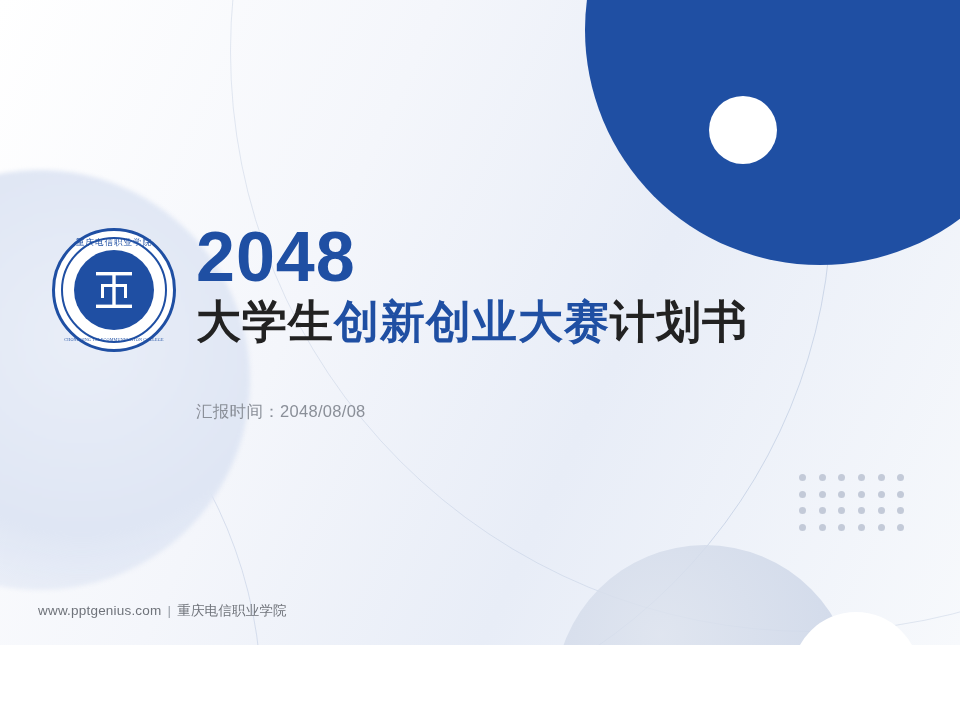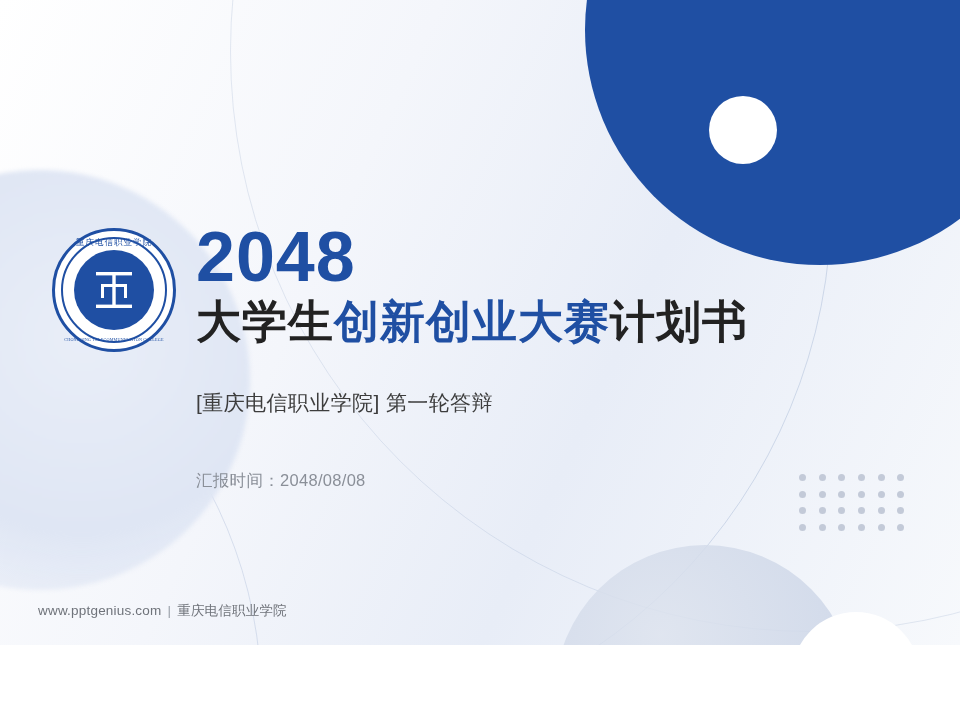--- a/index.html
+++ b/index.html
@@ -261,21 +261,20 @@
         <rect x="8" y="37.6" width="36" height="3.4" fill="#ffffff"></rect>
       </svg>
     </div>
     <div class="logo-text-top">重庆电信职业学院</div>
     <div class="logo-text-bottom">CHONGQING TELECOMMUNICATION COLLEGE</div>
   </div>
 
   <div class="title-block">
     <div class="year">2048</div>
     <h1 class="main-title"><span>大学生</span><span class="hl">创新创业大赛</span><span>计划书</span></h1>
-    <div class="subtitle">[重庆电信职业学院] 第一轮答辩</div>
     <div class="meta">
       <div>汇报时间：2048/08/08</div>
     </div>
   </div>
 
   <div class="footer">
     <span>www.pptgenius.com</span><span class="sep">|</span><span>重庆电信职业学院</span>
   </div>
 
 </div>

